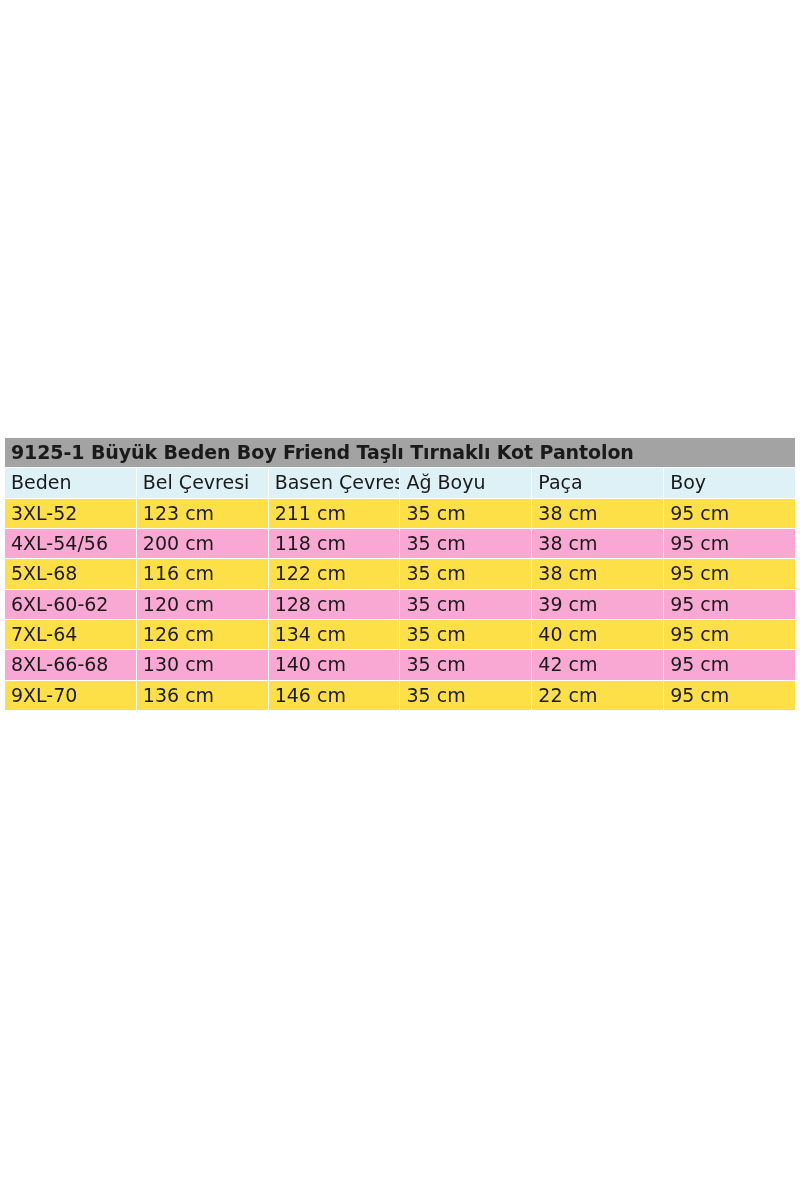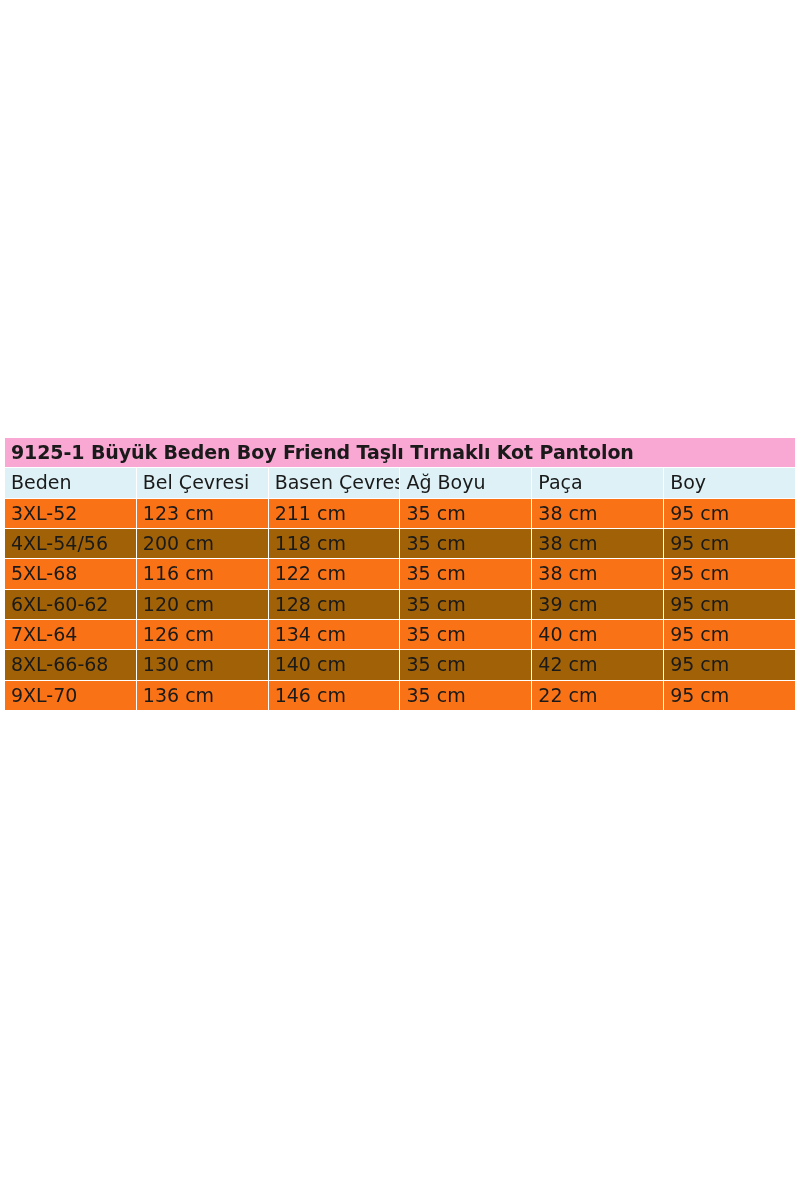--- a/index.html
+++ b/index.html
@@ -30,38 +30,38 @@
     padding: 2px 6px 3px 6px;
     font-size: 19px;
     line-height: 1.28;
     color: #1a1a1a;
     text-align: left;
     vertical-align: middle;
     white-space: nowrap;
     overflow: hidden;
   }
   .title-row td {
-    background: #f9a8d4;
+    background: #a3a3a3;
     font-weight: bold;
     font-size: 19.5px;
     padding-top: 4px;
     padding-bottom: 5px;
     letter-spacing: -0.1px;
   }
   .head-row td {
     background: #ddf1f7;
     font-weight: normal;
     font-size: 19px;
     margin-top: 20px;
   }
   .row-even td {
-    background: #f97316;
+    background: #fde047;
   }
   .row-odd td {
-    background: #a16207;
+    background: #f9a8d4;
   }
   .col-0 { width: 122px; }
   .col-1 { width: 176px; }
   .col-2 { width: 166px; }
   .col-3 { width: 104px; }
   .col-4 { width: 114px; }
   .col-5 { width: 110px; }
 </style>
 </head>
 <body>

